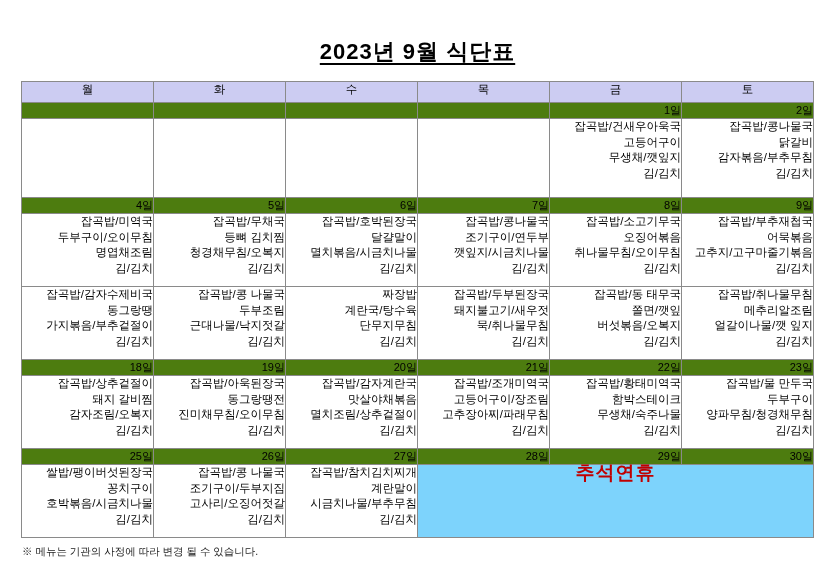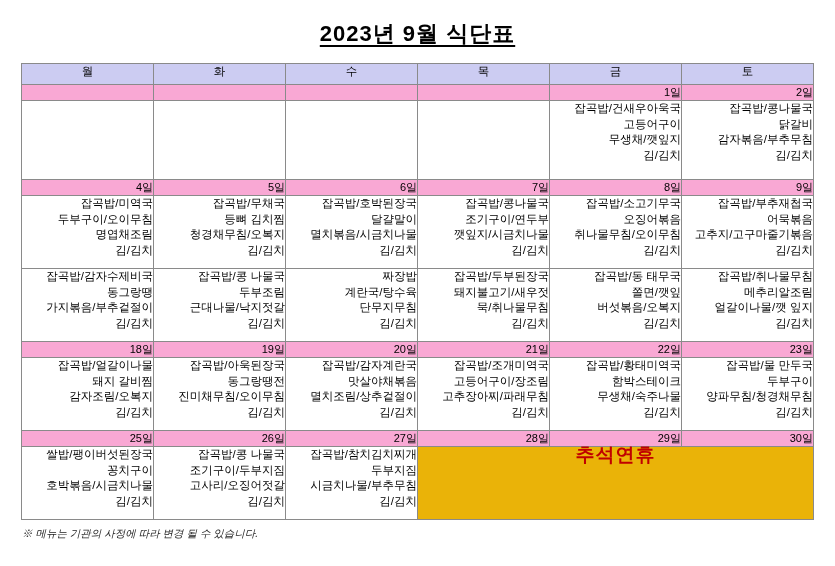--- a/index.html
+++ b/index.html
@@ -12,20 +12,21 @@
     background: #ffffff;
     font-family: "Liberation Sans", sans-serif;
     color: #000000;
     overflow: hidden;
   }
   .page {
     position: relative;
     width: 835px;
     height: 540px;
     box-sizing: border-box;
+    margin-top: 18px;
   }
   .title {
     text-align: center;
     font-size: 22px;
     font-weight: bold;
     letter-spacing: 1px;
     padding-top: 19px;
     padding-bottom: 14px;
     text-decoration: underline;
     text-underline-offset: 4px;
@@ -43,21 +44,21 @@
   }
   th.day-header {
     background: #ccccf2;
     font-size: 11.5px;
     font-weight: normal;
     height: 20px;
     text-align: center;
     vertical-align: middle;
   }
   td.date-cell {
-    background: #f9a8d4;
+    background: #4d7c0f;
     font-size: 11px;
     text-align: right;
     padding: 2px 7px 2px 0;
     height: 15px;
     vertical-align: middle;
   }
   td.menu-cell {
     height: 72px;
     text-align: right;
     font-size: 11.5px;
@@ -65,35 +66,34 @@
     padding: 3px 2px 4px 2px;
     color: #000;
   }
   td.menu-cell.tall {
     height: 78px;
   }
   .menu-line {
     white-space: nowrap;
   }
   td.holiday-cell {
-    background: #eab308;
+    background: #7dd3fc;
     text-align: center;
     vertical-align: middle;
   }
   .holiday-text {
     color: #c00000;
     font-size: 19px;
     font-weight: bold;
     letter-spacing: 1px;
   }
   .footnote {
     margin: 7px 0 0 22px;
     font-size: 10.5px;
     color: #222;
-    font-style: italic;
   }
 </style>
 </head>
 <body>
 
 <div class="page">
 
   <div class="title">2023년 9월 식단표</div>
 
   <table class="menu-table">
@@ -245,21 +245,21 @@
       <tr>
         <td class="date-cell">18일</td>
         <td class="date-cell">19일</td>
         <td class="date-cell">20일</td>
         <td class="date-cell">21일</td>
         <td class="date-cell">22일</td>
         <td class="date-cell">23일</td>
       </tr>
       <tr>
         <td class="menu-cell">
-          <div class="menu-line">잡곡밥/얼갈이나물</div>
+          <div class="menu-line">잡곡밥/상추겉절이</div>
           <div class="menu-line">돼지 갈비찜</div>
           <div class="menu-line">감자조림/오복지</div>
           <div class="menu-line">김/김치</div>
         </td>
         <td class="menu-cell">
           <div class="menu-line">잡곡밥/아욱된장국</div>
           <div class="menu-line">동그랑땡전</div>
           <div class="menu-line">진미채무침/오이무침</div>
           <div class="menu-line">김/김치</div>
         </td>
@@ -305,21 +305,21 @@
           <div class="menu-line">김/김치</div>
         </td>
         <td class="menu-cell">
           <div class="menu-line">잡곡밥/콩 나물국</div>
           <div class="menu-line">조기구이/두부지짐</div>
           <div class="menu-line">고사리/오징어젓갈</div>
           <div class="menu-line">김/김치</div>
         </td>
         <td class="menu-cell">
           <div class="menu-line">잡곡밥/참치김치찌개</div>
-          <div class="menu-line">두부지짐</div>
+          <div class="menu-line">계란말이</div>
           <div class="menu-line">시금치나물/부추무침</div>
           <div class="menu-line">김/김치</div>
         </td>
         <td class="menu-cell holiday-cell" colspan="3">
           <span class="holiday-text">추석연휴</span>
         </td>
       </tr>
 
     </tbody>
   </table>

